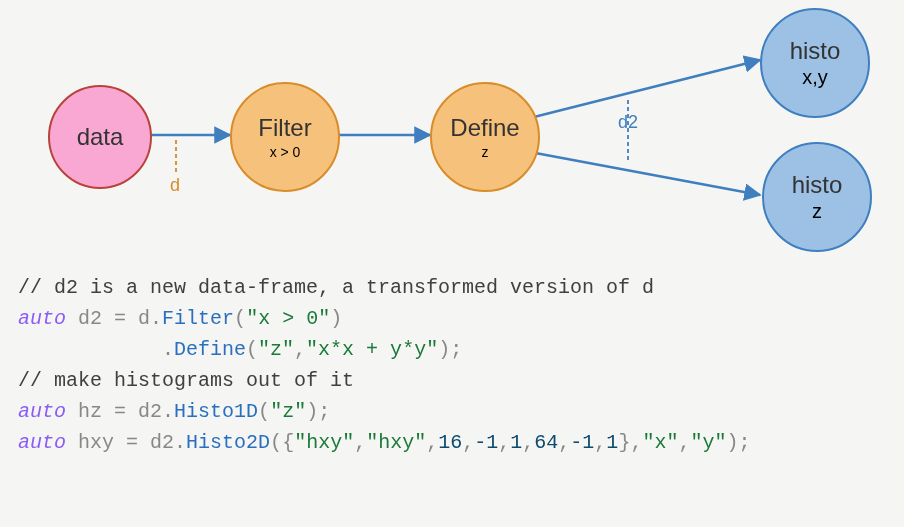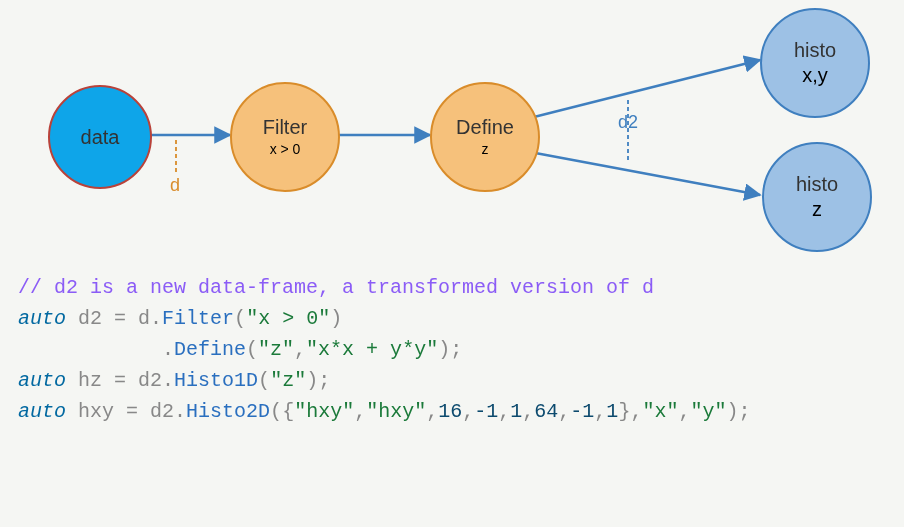--- a/index.html
+++ b/index.html
@@ -1,32 +1,32 @@
 <!DOCTYPE html>
 <html><head>
 <meta charset="utf-8">
 <style>
   html,body{margin:0;padding:0;width:904px;height:527px;background:#f5f6f3;font-family:-apple-system,BlinkMacSystemFont,"Segoe UI",Helvetica,Arial,sans-serif;}
   .stage{position:relative;width:904px;height:260px;}
   .node{position:absolute;display:flex;flex-direction:column;align-items:center;justify-content:center;border-radius:50%;text-align:center;line-height:1.15;}
-  .red{background:#0ea5e9;border:2px solid #b9423a;}
+  .red{background:#f9a8d4;border:2px solid #b9423a;}
   .orange{background:#f6c17b;border:2px solid #d98c2a;}
   .blue{background:#9dc1e5;border:2px solid #3f7fbf;}
-  .node .title{font-size:20px;color:#333;}
+  .node .title{font-size:24px;color:#333;}
   .node .sub{font-size:14px;color:#000000;margin-top:2px;}
   .edge-label{position:absolute;font-size:18px;color:#d98c2a;}
   .d2-label{color:#3f7fbf;font-size:18px;position:absolute;}
   svg.arrows{position:absolute;left:0;top:0;width:904px;height:260px;pointer-events:none;}
   .pre{font-family:"SFMono-Regular",Consolas,"Liberation Mono",Menlo,monospace;font-size:20px;line-height:1.55;color:#888;padding:12px 18px 0 18px;}
-  .kw{color:#0369a1;font-style:italic;}
+  .kw{color:#8b5cf6;font-style:italic;}
   .fn{color:#2a6fbf;}
   .str{color:#1b7a3a;}
   .num{color:#0c4a6e;}
   .pun{color:#888;}
-  .comment{color:#8b5cf6;}
+  .comment{color:#404040;}
 </style>
 </head>
 <body>
 
 <div class="stage">
   <svg class="arrows" viewBox="0 0 904 260">
     <defs>
       <marker id="ah" viewBox="0 0 10 10" refX="9" refY="5" markerWidth="7" markerHeight="7" orient="auto-start-reverse">
         <path d="M 0 0 L 10 5 L 0 10 z" fill="#3f7fbf"></path>
       </marker>
@@ -70,15 +70,16 @@
   </div>
 
   <div class="edge-label" style="left:170px;top:175px;">d</div>
   <div class="d2-label" style="left:618px;top:112px;">d2</div>
 </div>
 
 <div class="pre">
   <div><span class="comment">// d2 is a new data-frame, a transformed version of d</span></div>
   <div><span class="kw">auto</span><span> </span><span>d2</span><span class="pun"> = </span><span>d</span><span class="pun">.</span><span class="fn">Filter</span><span class="pun">(</span><span class="str">"x &gt; 0"</span><span class="pun">)</span></div>
   <div><span style="white-space:pre">            </span><span class="pun">.</span><span class="fn">Define</span><span class="pun">(</span><span class="str">"z"</span><span class="pun">,</span><span class="str">"x*x + y*y"</span><span class="pun">)</span><span class="pun">;</span></div>
+  <div><span class="comment">// make histograms out of it</span></div>
   <div><span class="kw">auto</span><span> </span><span>hz</span><span class="pun"> = </span><span>d2</span><span class="pun">.</span><span class="fn">Histo1D</span><span class="pun">(</span><span class="str">"z"</span><span class="pun">)</span><span class="pun">;</span></div>
   <div><span class="kw">auto</span><span> </span><span>hxy</span><span class="pun"> = </span><span>d2</span><span class="pun">.</span><span class="fn">Histo2D</span><span class="pun">(</span><span class="pun">{</span><span class="str">"hxy"</span><span class="pun">,</span><span class="str">"hxy"</span><span class="pun">,</span><span class="num">16</span><span class="pun">,</span><span class="num">-1</span><span class="pun">,</span><span class="num">1</span><span class="pun">,</span><span class="num">64</span><span class="pun">,</span><span class="num">-1</span><span class="pun">,</span><span class="num">1</span><span class="pun">}</span><span class="pun">,</span><span class="str">"x"</span><span class="pun">,</span><span class="str">"y"</span><span class="pun">)</span><span class="pun">;</span></div>
 </div>
 
 </body></html>

